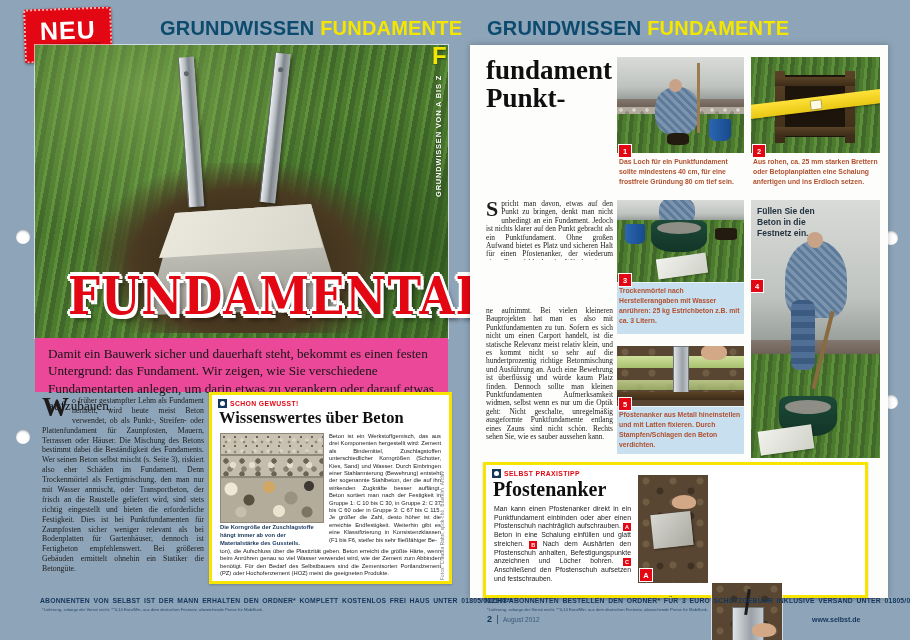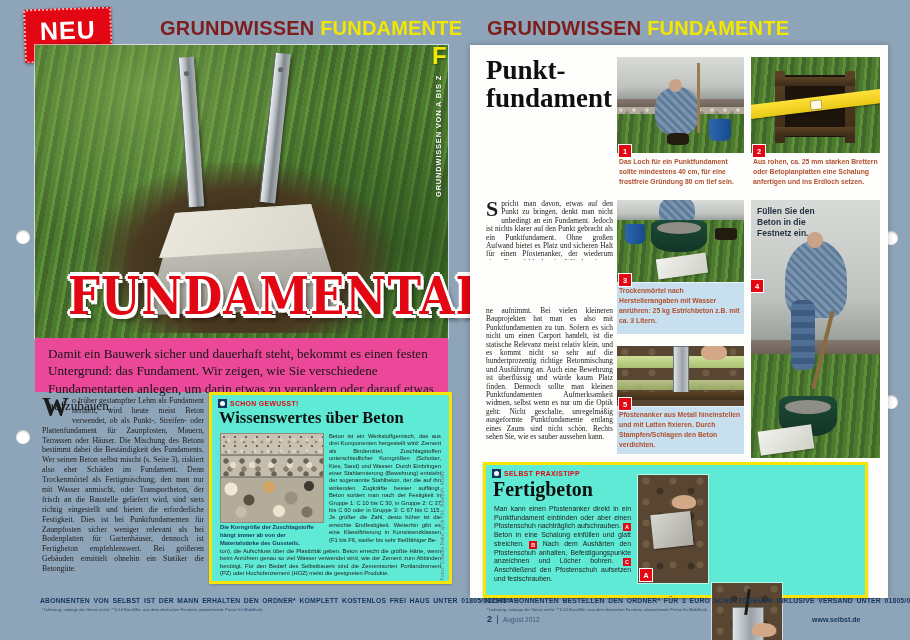--- a/index.html
+++ b/index.html
@@ -3,21 +3,21 @@
 <meta charset="utf-8">
 <style>
   html,body{margin:0;padding:0;}
   .canvas{position:relative;width:910px;height:640px;background:#8ea4b8;overflow:hidden;
           font-family:"Liberation Sans",sans-serif;}
   .abs{position:absolute;}
 
   
   .mag-header{font-family:"Liberation Sans",sans-serif;font-weight:bold;font-size:20px;
               letter-spacing:0.2px;white-space:nowrap;}
-  .mag-header .w1{color:#7f1d1d;}
+  .mag-header .w1{color:#0c4a6e;}
   .mag-header .w2{color:#f3e600;}
 
   
   .neu{width:84px;height:50px;background:#e30613;transform:rotate(-2deg);
        box-shadow:0 1px 3px rgba(0,0,0,.35);border:2px dotted #f7b3b3;border-radius:3px;
        display:flex;flex-direction:column;align-items:center;justify-content:center;}
   .neu .l1{color:#fff;font-weight:bold;font-size:25px;line-height:23px;letter-spacing:1px;}
   .neu .l2{color:#fff;font-weight:bold;font-size:6.5px;letter-spacing:.6px;background:#b90510;
            padding:1px 4px;margin-top:1px;}
 
@@ -57,21 +57,21 @@
 
   .intro{background:#ec4899;color:#141414;font-family:"Liberation Serif",serif;
     font-size:13.2px;line-height:1.32;padding:7px 13px 6px 13px;}
 
   .bodytext{font-family:"Liberation Serif",serif;color:#1c1c1c;font-size:7.8px;line-height:1.27;
     text-align:justify;overflow:hidden;}
   .dropcap{float:left;font-family:"Liberation Serif",serif;font-weight:bold;font-size:27px;
     line-height:22px;padding-right:3px;}
 
   
-  .yellowbox{background:#5eead4;border:3px solid #f7e400;box-shadow:0 1px 2px rgba(0,0,0,.2);}
+  .yellowbox{background:#ffffff;border:3px solid #f7e400;box-shadow:0 1px 2px rgba(0,0,0,.2);}
   .kicker{display:flex;align-items:center;gap:3px;}
   .kicker .ic{width:9px;height:9px;background:#14365c;display:inline-block;position:relative;}
   .kicker .ic:after{content:"";position:absolute;left:2px;top:2px;width:5px;height:5px;border-radius:50%;background:#fff;}
   .kicker .kt{color:#e30613;font-weight:bold;font-size:6.8px;letter-spacing:.4px;}
   .boxtitle{font-family:"Liberation Serif",serif;font-weight:bold;color:#111;}
 
   .strip{border:1px solid #8f897c;}
   .strip1{background:
      radial-gradient(circle at 3px 3px,#6b6356 1.1px,transparent 1.5px),
      radial-gradient(circle at 8px 6px,#ddd6c6 1.4px,transparent 1.9px),
@@ -211,22 +211,22 @@
 
   <div class="abs pageface" style="left:470px;top:45px;width:418px;height:553px;"></div>
 
   <div class="abs mag-header" style="left:487px;top:17px;">
     <span class="w1">GRUNDWISSEN</span>
     <span> </span>
     <span class="w2">FUNDAMENTE</span>
   </div>
 
   <div class="abs rp-title" style="left:486px;top:56px;">
+    <div>fundament</div>
     <div>Punkt-</div>
-    <div>fundament</div>
   </div>
 
 
   <div class="abs bodytext" style="left:486px;top:200px;width:127px;height:60px;font-size:7.4px;line-height:8.4px;">
     <span class="dropcap" style="font-size:22px;line-height:18px;">S</span><span>pricht man davon, etwas auf den Punkt zu bringen, denkt man nicht unbedingt an ein Fundament. Jedoch ist nichts klarer auf den Punkt gebracht als ein Punktfundament. Ohne großen Aufwand bietet es Platz und sicheren Halt für einen Pfostenanker, der wiederum einen Zaunpfahl oder eine Wäschespin-</span>
   </div>
 
 
   <div class="abs bodytext" style="left:486px;top:307px;width:127px;height:150px;font-size:7.4px;line-height:8.4px;">ne aufnimmt. Bei vielen kleineren Bauprojekten hat man es also mit Punktfundamenten zu tun. Sofern es sich nicht um einen Carport handelt, ist die statische Relevanz meist relativ klein, und es kommt nicht so sehr auf die hundertprozentig richtige Betonmischung und Ausführung an. Auch eine Bewehrung ist überflüssig und würde kaum Platz finden. Dennoch sollte man kleinen Punktfundamenten Aufmerksamkeit widmen, selbst wenn es nur um die Optik geht: Nicht geschalte, unregelmäßig ausgeformte Punktfundamente entlang eines Zauns sind nicht schön. Rechts sehen Sie, wie es sauber aussehen kann.</div>
 
@@ -299,21 +299,21 @@
     </div>
     <div class="numbadge" style="left:2px;top:52px;">5</div>
     <div class="stepcap capblue" style="height:44px;">Pfostenanker aus Metall hineinstellen und mit Latten fixieren. Durch Stampfen/Schlagen den Beton verdichten.</div>
   </div>
 
   <div class="abs yellowbox" style="left:483px;top:462px;width:379px;height:130px;">
     <div class="kicker abs" style="left:6px;top:4px;">
       <span class="ic"></span>
       <span class="kt">SELBST PRAXISTIPP</span>
     </div>
-    <div class="abs tiptitle" style="left:7px;top:13px;">Fertigbeton</div>
+    <div class="abs tiptitle" style="left:7px;top:13px;">Pfostenanker</div>
     <div class="abs tiptext" style="left:8px;top:40px;width:137px;height:84px;">
       <span>Man kann einen Pfostenanker direkt in ein Punktfundament einbinden oder aber einen Pfostenschuh nachträglich aufschrauben.</span>
       <span class="marker">A</span>
       <span>Beton in eine Schalung einfüllen und glatt streichen.</span>
       <span class="marker">B</span>
       <span>Nach dem Aushärten den Pfostenschuh anhalten, Befestigungspunkte anzeichnen und Löcher bohren.</span>
       <span class="marker">C</span>
       <span>Anschließend den Pfostenschuh aufsetzen und festschrauben.</span>
     </div>
 

